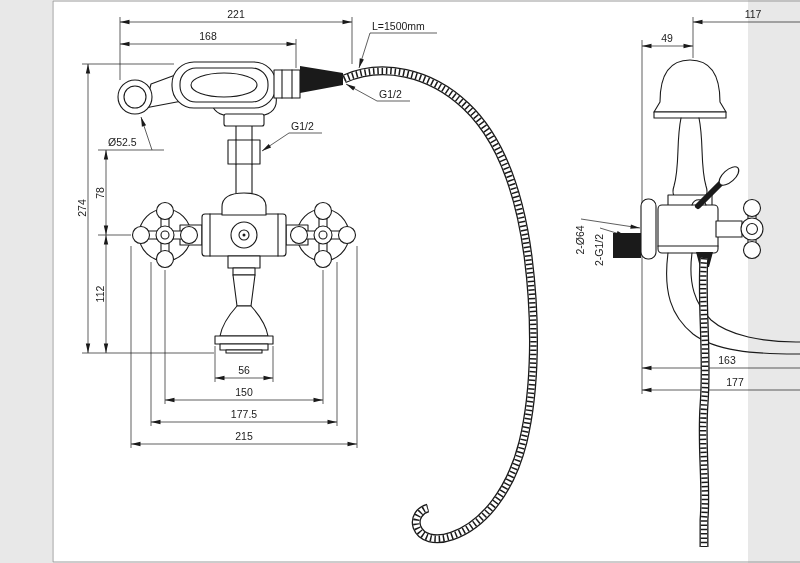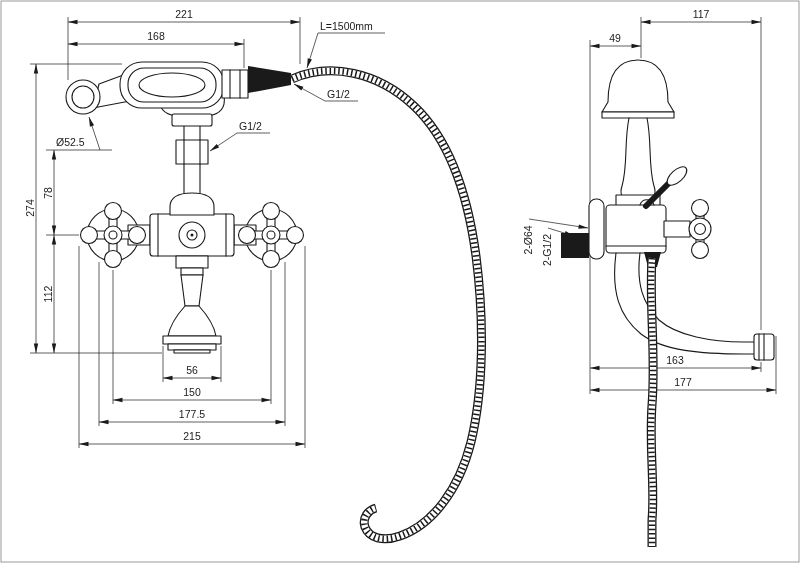--- a/index.html
+++ b/index.html
@@ -1,17 +1,17 @@
 <!DOCTYPE html>
 <html style="--line: #1a1a1a; --bg: #ffffff;"><head>
 <meta charset="utf-8">
 <style>
   :root { --line:#1a1a1a; --bg:#ffffff; }
   html,body{margin:0;padding:0;background:#e8e8e8;}
-  .wrap{width:800px;height:563px;background:var(--bg);position:relative;margin:0 auto;}
+  .wrap{width:696px;height:563px;background:var(--bg);position:relative;margin:0 auto;}
   svg{display:block;}
   .o  {stroke:var(--line);stroke-width:1.1;fill:none;stroke-linejoin:round;stroke-linecap:round;}
   .of {stroke:var(--line);stroke-width:1.1;fill:#fff;stroke-linejoin:round;}
   .fb {fill:var(--line);stroke:none;}
   .d  {stroke:var(--line);stroke-width:0.7;fill:none;}
   .t  {font-family:"Liberation Sans","DejaVu Sans",sans-serif;font-size:10.5px;fill:var(--line);}
   .tm {text-anchor:middle;}
   .hc {stroke:var(--line);stroke-width:9;fill:none;stroke-linecap:butt;}
   .hi {stroke:#fff;stroke-width:6.4;fill:none;stroke-linecap:butt;}
   .hr {stroke:var(--line);stroke-width:6.4;fill:none;stroke-dasharray:1.5 2.8;stroke-linecap:butt;}

